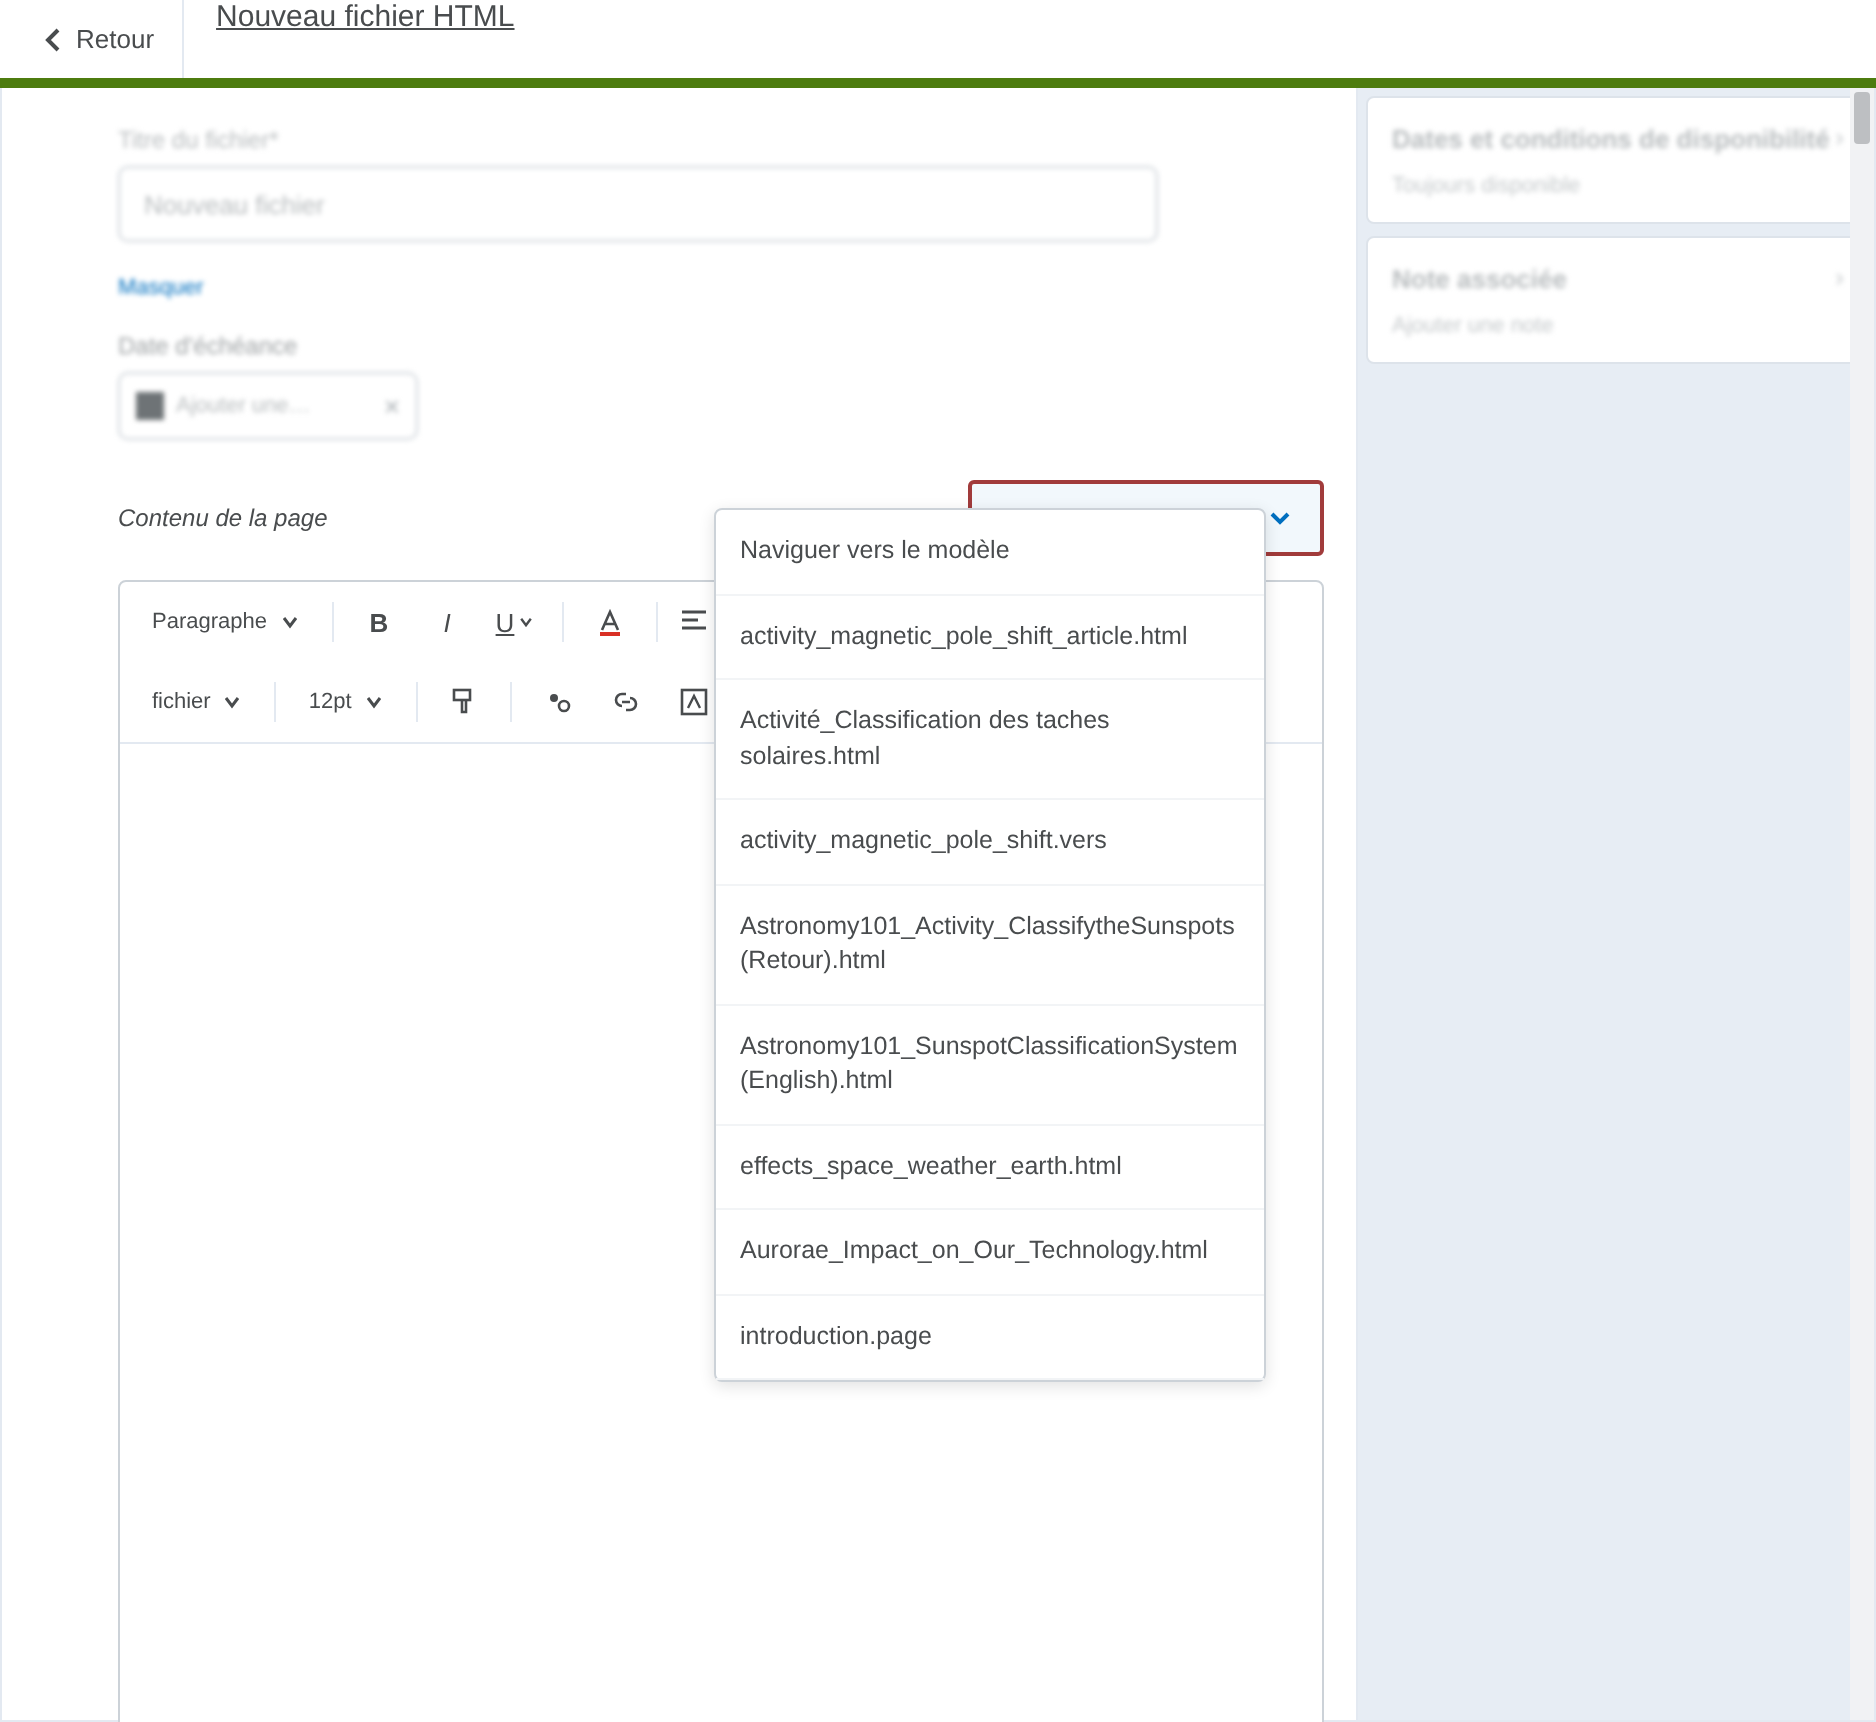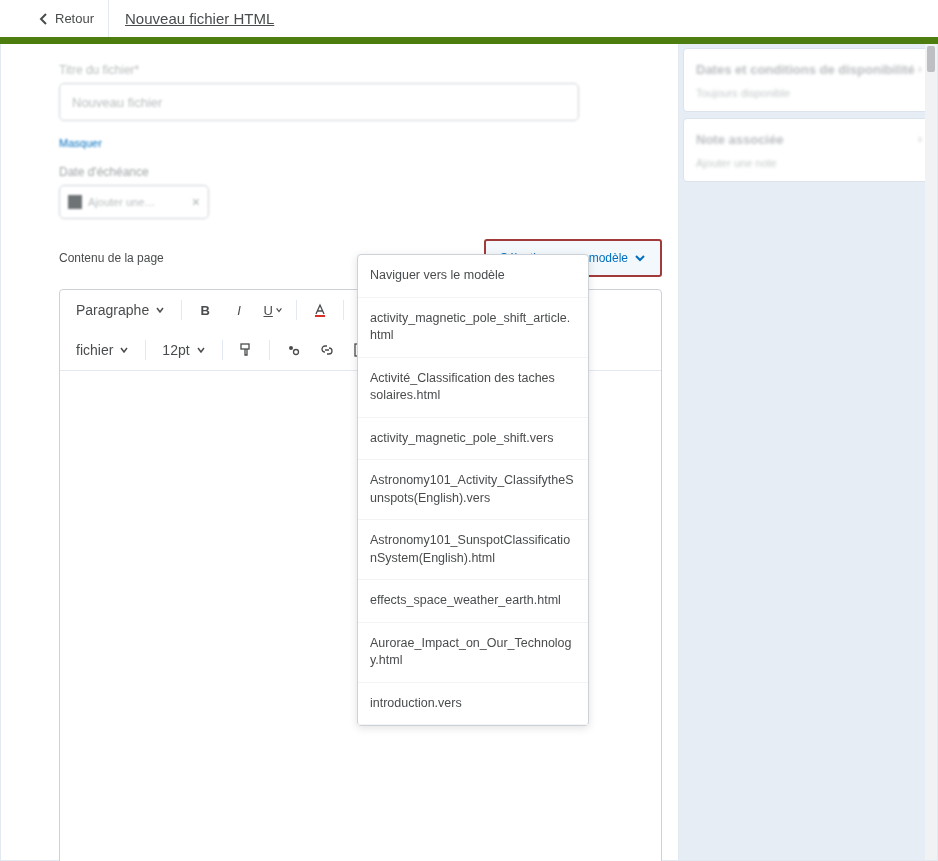--- a/index.html
+++ b/index.html
@@ -7,24 +7,23 @@
   font-family: -apple-system, BlinkMacSystemFont, "Segoe UI", Arial, sans-serif;
   font-size: 13px;
   color: #494c4e;
   background: #fff;
   width: 938px;
   height: 861px;
   overflow: hidden;
 }
 .header-bar {
   display: flex;
-  align-items: center;
-  border-bottom: 7px solid #4d7c0f;
+  border-bottom: 5px solid #4d7c0f;
   height: 44px;
-  padding: 0 25px;
+  padding: 0 8px;
 }
 .back-btn {
   display: flex;
   align-items: center;
   padding: 0 14px;
   height: 100%;
   color: #494c4e;
   font-size: 13px;
   border-right: 1px solid #e3e9f1;
   cursor: pointer;
@@ -101,20 +100,21 @@
 .date-pill .x { color: #aab0b4; font-size: 14px; }
 .section-bar {
   display: flex;
   justify-content: space-between;
   align-items: center;
   padding: 12px 16px 12px 58px;
 }
 .section-label {
   font-size: 12px;
   color: #494c4e;
+  font-style: italic;
 }
 .template-btn {
   border: 2px solid #a13b3b;
   background: #f2f8fc;
   color: #006fbf;
   font-size: 12px;
   padding: 10px 14px;
   border-radius: 3px;
   display: flex;
   align-items: center;
@@ -133,21 +133,21 @@
   align-items: center;
   padding: 6px 8px;
   gap: 4px;
 }
 .toolbar.second-row {
   border-bottom: 1px solid #e3e9f1;
 }
 .tb-sel {
   display: flex;
   align-items: center;
-  font-size: 14px;
+  font-size: 11px;
   color: #494c4e;
   padding: 4px 8px;
   cursor: pointer;
 }
 .tb-sel svg.chev { margin-left: 6px; }
 .tb-divider {
   width: 1px;
   height: 20px;
   background: #e3e9f1;
   margin: 0 4px;
@@ -162,21 +162,21 @@
   color: #494c4e;
 }
 .editor-canvas {
   height: 540px;
   background: #fff;
 }
 .dropdown-panel {
   position: absolute;
   left: 357px;
   top: 254px;
-  width: 232px;
+  width: 276px;
   background: #fff;
   border: 1px solid #ccd2d8;
   border-radius: 4px;
   box-shadow: 0 2px 8px rgba(0,0,0,0.12);
   z-index: 20;
 }
 .dropdown-scroll {
   max-height: 580px;
   overflow-y: auto;
 }
@@ -392,19 +392,19 @@
   </div>
 
 </div>
 
 <div class="dropdown-panel">
   <div class="dropdown-scroll" id="dd-list">
       <div class="dd-item">Naviguer vers le modèle</div>
       <div class="dd-item">activity_magnetic_pole_shift_article.html</div>
       <div class="dd-item">Activité_Classification des taches solaires.html</div>
       <div class="dd-item">activity_magnetic_pole_shift.vers</div>
-      <div class="dd-item">Astronomy101_Activity_ClassifytheSunspots(English).vers</div>
+      <div class="dd-item">Astronomy101_Activity_ClassifytheSunspots(Retour).html</div>
       <div class="dd-item">Astronomy101_SunspotClassificationSystem(English).html</div>
       <div class="dd-item">effects_space_weather_earth.html</div>
       <div class="dd-item">Aurorae_Impact_on_Our_Technology.html</div>
-      <div class="dd-item">introduction.vers</div>
+      <div class="dd-item">introduction.page</div>
     </div>
 </div>
 
 </body></html>

